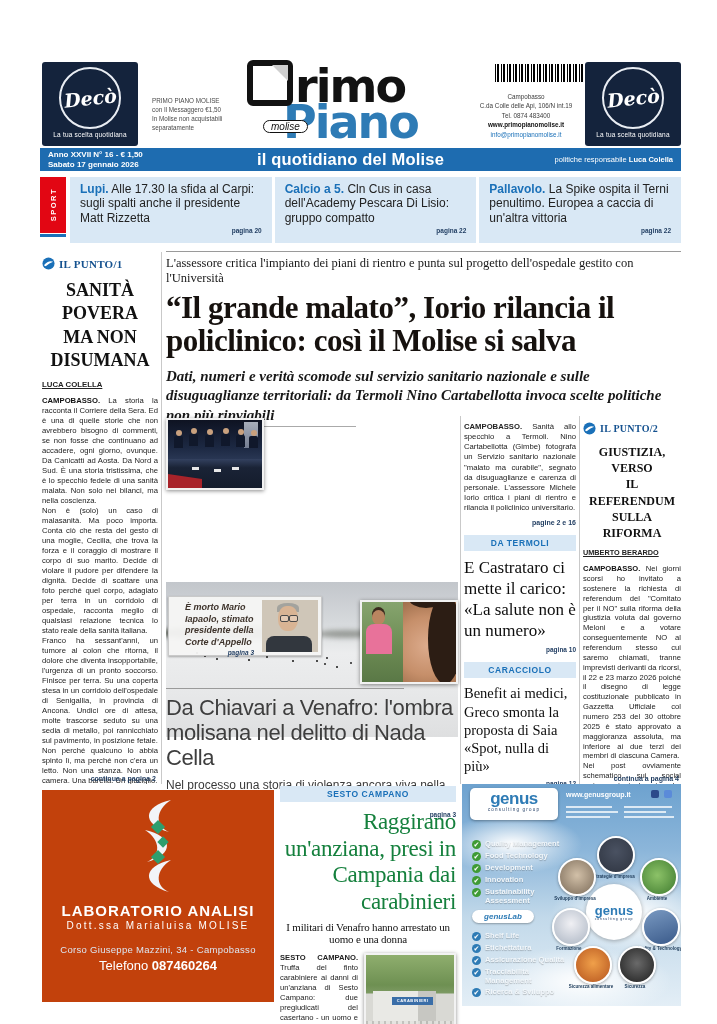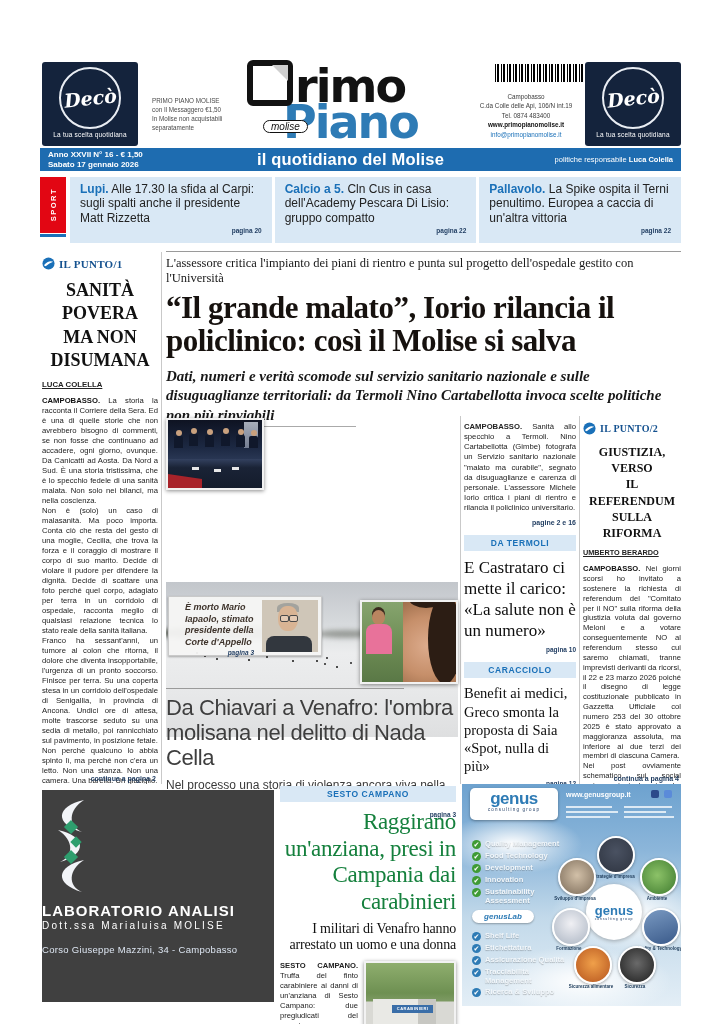--- a/index.html
+++ b/index.html
@@ -114,28 +114,28 @@
   .chv-s{font-size:12px;color:#3a3a3a;margin-top:7px;}
 
   
   .brief{font-size:7.7px;line-height:1.32;color:#222;}
   .secbar{background:#d9e8f5;color:#1a70b8;font-weight:bold;font-size:8.5px;
       text-align:center;letter-spacing:.6px;padding:3px 0;}
   .mid-h1{font-size:17px;line-height:1.22;color:#0d0d0d;}
   .mid-h2{font-size:14.5px;line-height:1.26;color:#0d0d0d;}
 
   
-  .labad{background:#404040;text-align:left;color:#fff;}
+  .labad{background:#c2410c;text-align:center;color:#fff;}
   .labad .t1{font-size:15px;font-weight:bold;letter-spacing:1px;margin-top:4px;}
   .labad .t2{font-size:10px;letter-spacing:2.2px;margin-top:1px;}
   .labad .t3{font-size:9.5px;color:#dde6f2;margin-top:13px;letter-spacing:.3px;}
   .labad .t4{font-size:13px;color:#fff;margin-top:3px;}
   .labad .t4 b{font-weight:bold;}
   .sesto-h{font-size:23px;line-height:1.16;color:#15803d;text-align:right;letter-spacing:-.3px;}
-  .sesto-s{font-size:14px;color:#111;text-align:right;margin-top:5px;letter-spacing:-.2px;}
+  .sesto-s{font-size:11px;color:#111;text-align:center;margin-top:5px;letter-spacing:-.2px;}
   .sesto-body{font-size:7.6px;line-height:1.32;color:#222;}
   .carab{position:relative;overflow:hidden;background:linear-gradient(180deg,#8fae6e 0%,#6e9052 30%,#7d9a63 38%,#d9d9d4 39%);}
   .carab .bld{position:absolute;left:8%;top:36%;width:72%;height:34%;background:#e9e9e5;box-shadow:inset -18px 0 0 #c7c7c2;}
   .carab .sign{position:absolute;left:30%;top:42%;width:46%;height:8px;background:#3a6ea8;color:#fff;
       font-size:4px;font-weight:bold;text-align:center;line-height:8px;letter-spacing:.5px;}
   .carab .fence{position:absolute;left:0;top:66%;width:100%;height:18%;
       background:repeating-linear-gradient(90deg,#b9b9b4 0 2px,#e3e3df 2px 6px);opacity:.8;}
   .carab .car{position:absolute;left:6%;bottom:2%;width:36%;height:20%;background:#f4f4f2;border-radius:6px 8px 2px 2px;box-shadow:inset 0 3px 0 #aab4bd;}
   .carab .post{position:absolute;bottom:6%;width:3px;height:14px;
       background:repeating-linear-gradient(180deg,#c33 0 3px,#fff 3px 6px);}
@@ -374,20 +374,21 @@
       <path d="M42 2 C14 8 12 26 40 34 C26 28 26 12 42 2 Z" fill="#f2f4f8"></path>
       <path d="M16 32 C44 38 46 56 18 64 C32 58 32 42 16 32 Z" fill="#f2f4f8"></path>
       <path d="M42 62 C14 68 12 86 40 94 C26 88 26 72 42 62 Z" fill="#f2f4f8"></path>
       <rect x="24" y="24" width="10" height="10" fill="#2e9e6e" transform="rotate(45 29 29)"></rect>
       <rect x="24" y="54" width="10" height="10" fill="#2e9e6e" transform="rotate(45 29 59)"></rect>
       <rect x="30" y="40" width="8" height="8" fill="#2e9e6e" transform="rotate(45 34 44)"></rect>
     </svg>
     <div class="t1">LABORATORIO ANALISI</div>
     <div class="t2">Dott.ssa Marialuisa MOLISE</div>
     <div class="t3">Corso Giuseppe Mazzini, 34 - Campobasso</div>
+    <div class="t4"><span>Telefono</span> <b>087460264</b></div>
   </div>
 
   <div class="abs" style="left:280px;top:786px;width:176px;">
     <div class="secbar">SESTO CAMPANO</div>
     <div class="serif sesto-h" style="margin-top:7px;">Raggirano un'anziana, presi in Campania dai carabinieri</div>
     <div class="serif sesto-s">I militari di Venafro hanno arrestato un uomo e una donna</div>
     <div style="display:flex;gap:6px;margin-top:8px;">
       <div style="width:80px;">
         <div class="sesto-body jtext"><b>SESTO CAMPANO.</b> <span>Truffa del finto carabiniere ai danni di un'anziana di Sesto Campano: due pregiudicati del casertano - un uomo e una donna - sono stati arrestati ieri mattina dai militari (veri) di Venafro. L'indagine, coordinata dalla Procura di Isernia, ha ricostruito il raggiro grazie a tabulati, videosorveglianza e lettori targhe.</span></div>
 

